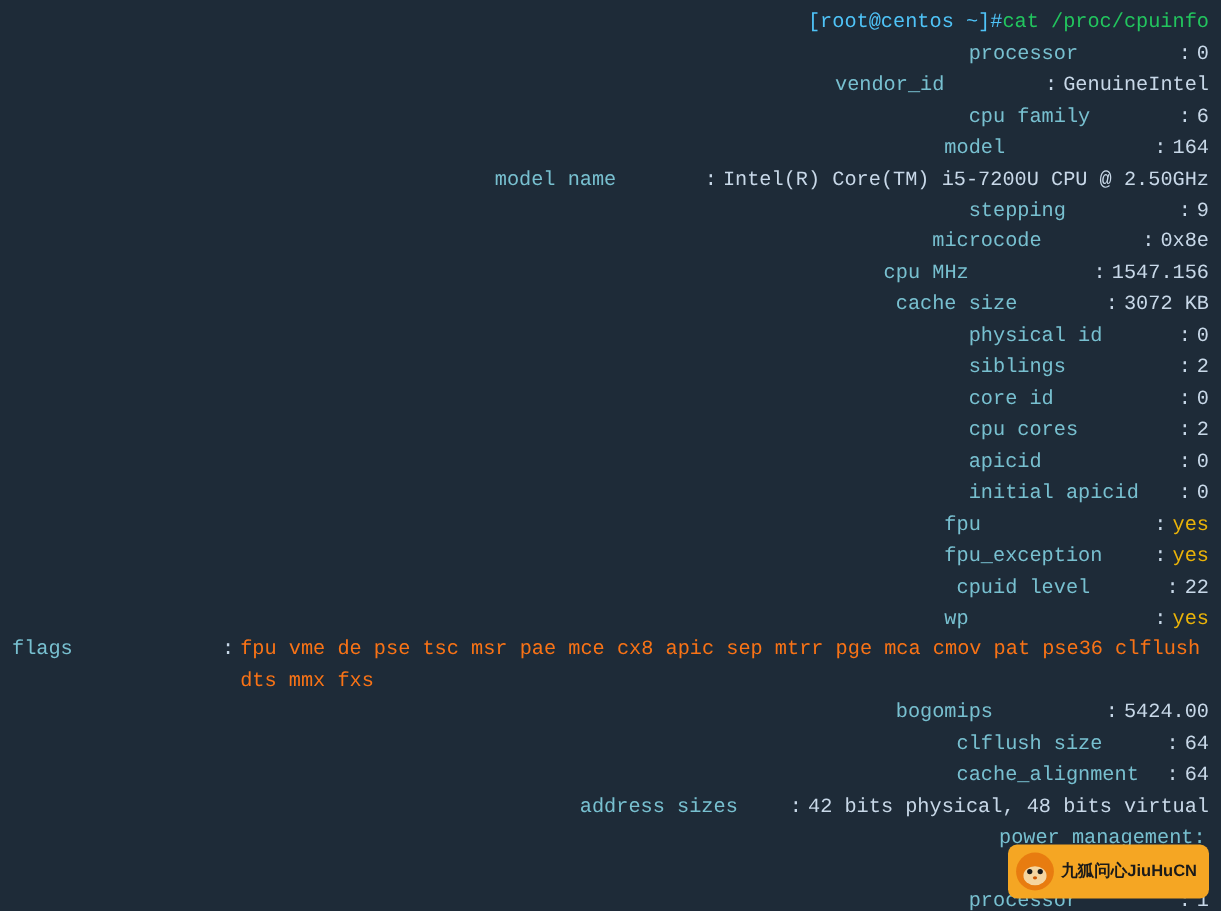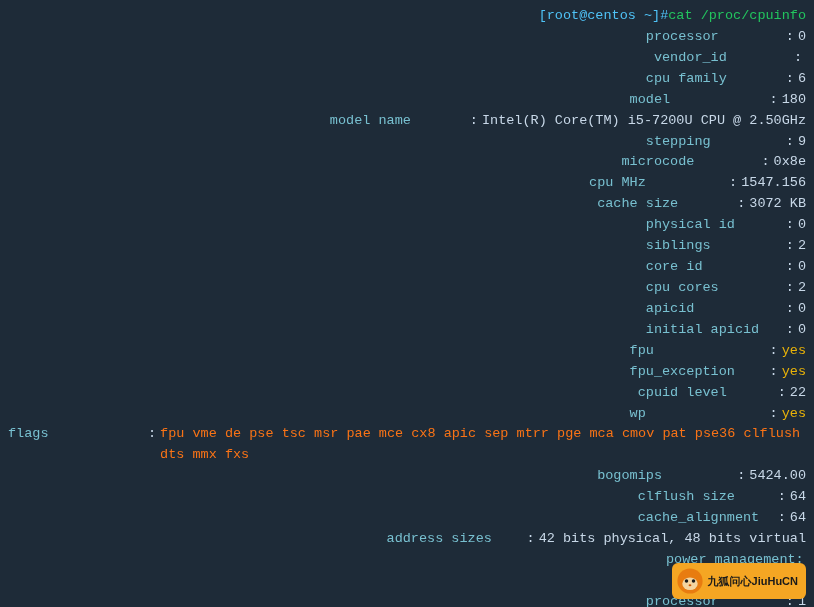--- a/index.html
+++ b/index.html
@@ -116,30 +116,31 @@
 
   <div id="rows-container">
       <div class="row">
         <span class="col-key">processor</span>
         <span class="col-sep"> : </span>
         <span class="col-val">0</span>
       </div>
       <div class="row">
         <span class="col-key">vendor_id</span>
         <span class="col-sep"> : </span>
+        <span class="col-val">GenuineIntel</span>
       </div>
       <div class="row">
         <span class="col-key">cpu family</span>
         <span class="col-sep"> : </span>
         <span class="col-val">6</span>
       </div>
       <div class="row">
         <span class="col-key">model</span>
         <span class="col-sep"> : </span>
-        <span class="col-val">180</span>
+        <span class="col-val">164</span>
       </div>
       <div class="row">
         <span class="col-key">model name</span>
         <span class="col-sep"> : </span>
         <span class="col-val">Intel(R) Core(TM) i5-7200U CPU @ 2.50GHz</span>
       </div>
       <div class="row">
         <span class="col-key">stepping</span>
         <span class="col-sep"> : </span>
         <span class="col-val">9</span>

